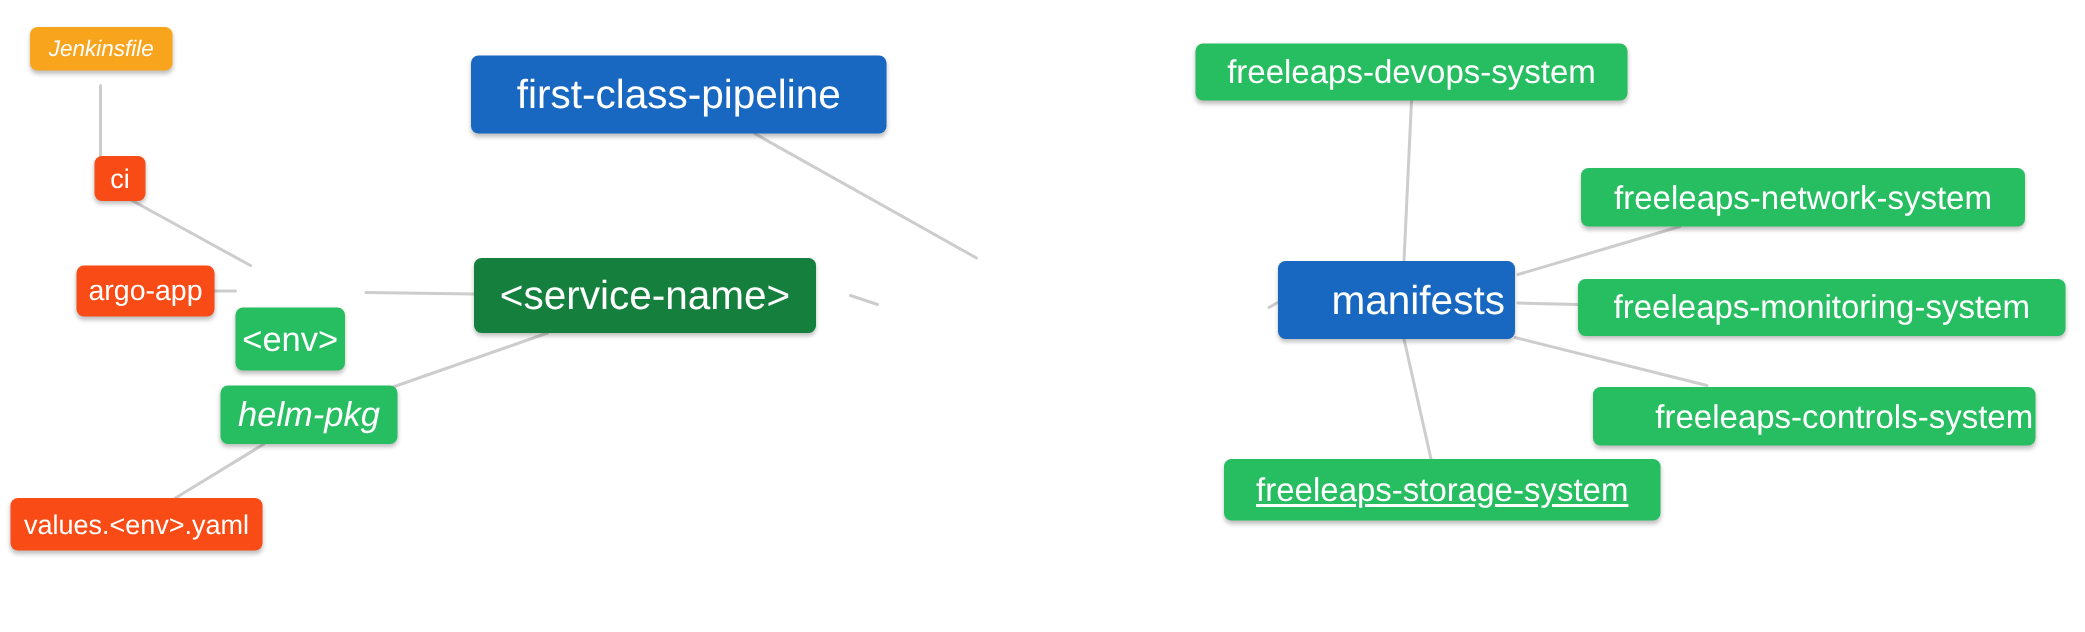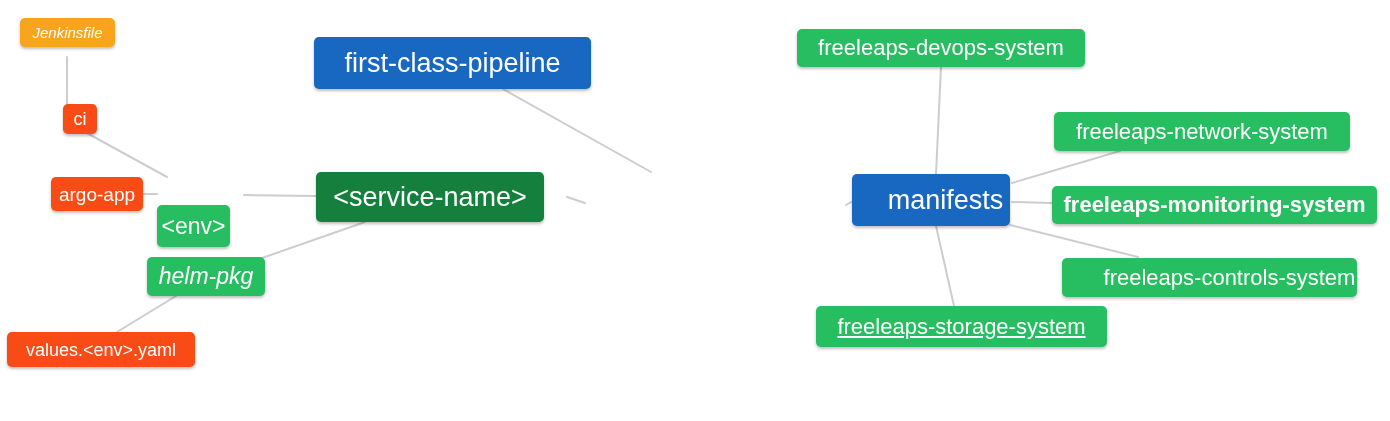--- a/index.html
+++ b/index.html
@@ -72,33 +72,33 @@
     </div>
     <div class="node node-sub" style="left: 147px; top: 257px; width: 118px; height: 39px; font-size: 23px; background: rgb(39, 190, 97); font-style: italic;">
       <span>helm-pkg</span>
     </div>
     <div class="node node-leaf" style="left: 63px; top: 104px; width: 34px; height: 30px; font-size: 18px; background: rgb(249, 75, 21);">
       <span>ci</span>
     </div>
     <div class="node node-leaf" style="left: 30px; top: 177px; width: 92px; height: 34px; font-size: 19px; background: rgb(249, 75, 21); margin-left: 21px;">
       <span>argo-app</span>
     </div>
-    <div class="node node-leaf" style="left: 7px; top: 332px; width: 188px; height: 35px; font-size: 18px; background: rgb(249, 75, 21);">
+    <div class="node node-leaf" style="left: 7px; top: 332px; width: 168px; height: 35px; font-size: 18px; background: rgb(249, 75, 21);">
       <span>values.&lt;env&gt;.yaml</span>
     </div>
     <div class="node node-file" style="left: 20px; top: 18px; width: 95px; height: 29px; font-size: 15px; background: rgb(248, 164, 29); font-style: italic;">
       <span>Jenkinsfile</span>
     </div>
     <div class="node node-sub" style="left: 1054px; top: 112px; width: 296px; height: 39px; font-size: 22px; background: rgb(39, 190, 97);">
       <span>freeleaps-network-system</span>
     </div>
     <div class="node node-sub" style="left: 797px; top: 29px; width: 288px; height: 38px; font-size: 22px; background: rgb(39, 190, 97);">
       <span>freeleaps-devops-system</span>
     </div>
-    <div class="node node-sub" style="left: 1052px; top: 186px; width: 325px; height: 38px; font-size: 22px; background: rgb(39, 190, 97); font-weight: bold;">
+    <div class="node node-sub" style="left: 1052px; top: 186px; width: 325px; height: 38px; font-size: 22px; background: rgb(39, 190, 97);">
       <span>freeleaps-monitoring-system</span>
     </div>
     <div class="node node-sub" style="left: 1062px; top: 258px; width: 295px; height: 39px; font-size: 22px; background: rgb(39, 190, 97); padding-left: 40px;">
       <span>freeleaps-controls-system</span>
     </div>
     <div class="node node-sub" style="left: 816px; top: 306px; width: 291px; height: 41px; font-size: 22px; background: rgb(39, 190, 97); text-decoration: underline;">
       <span>freeleaps-storage-system</span>
     </div>
   </div>
 

